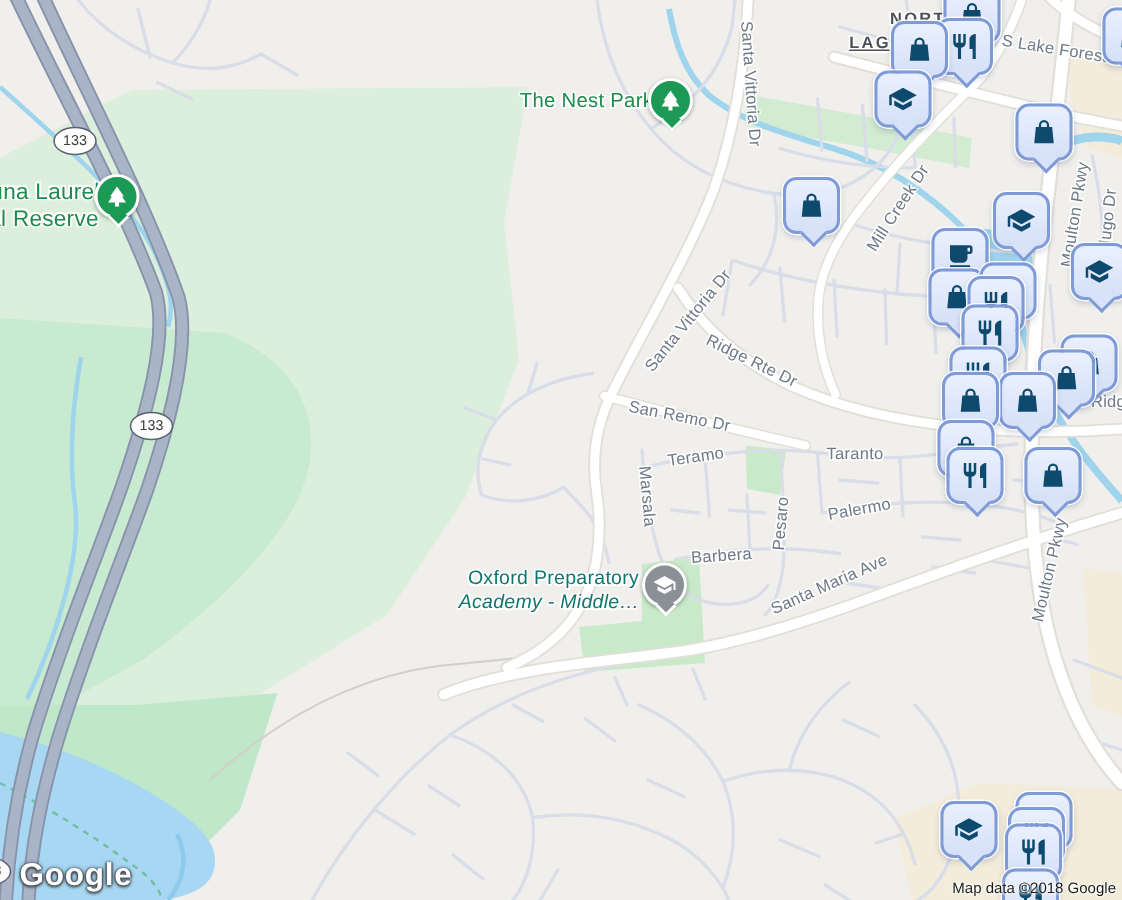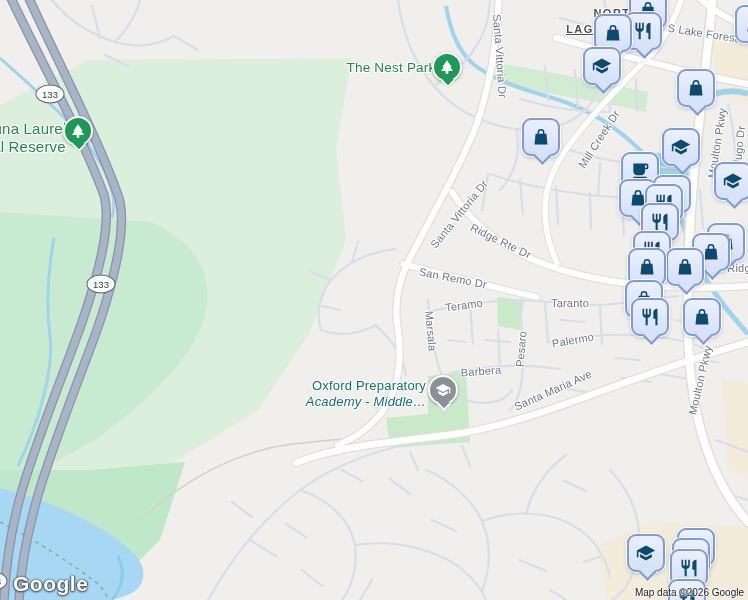--- a/index.html
+++ b/index.html
@@ -310,14 +310,14 @@
         </svg>
       </div>
       <div class="cpin school" style="left: 443px; top: 390px; z-index: 49;">
         <svg viewBox="0 0 24 24">
           <path d="M5 13.18v4L12 21l7-3.82v-4L12 17l-7-3.82zM12 3 1 9l11 6 9-4.91V17h2V9L12 3z"></path>
         </svg>
       </div>
     </div>
 
   <div class="glogo">Google</div>
-  <div class="attr">Map data ©2026 Google</div>
+  <div class="attr">Map data ©2018 Google</div>
 </div>
 
 </body></html>

